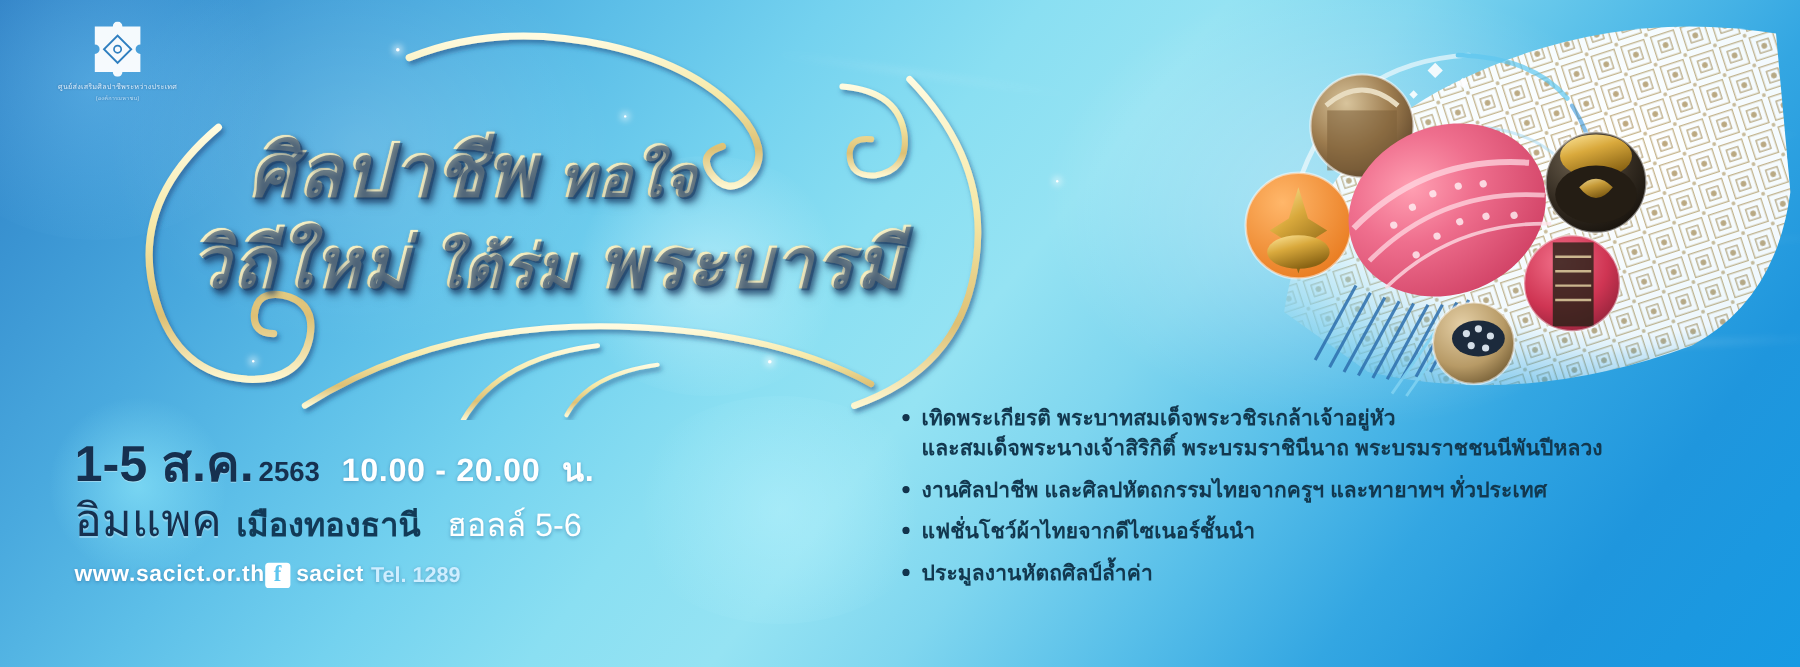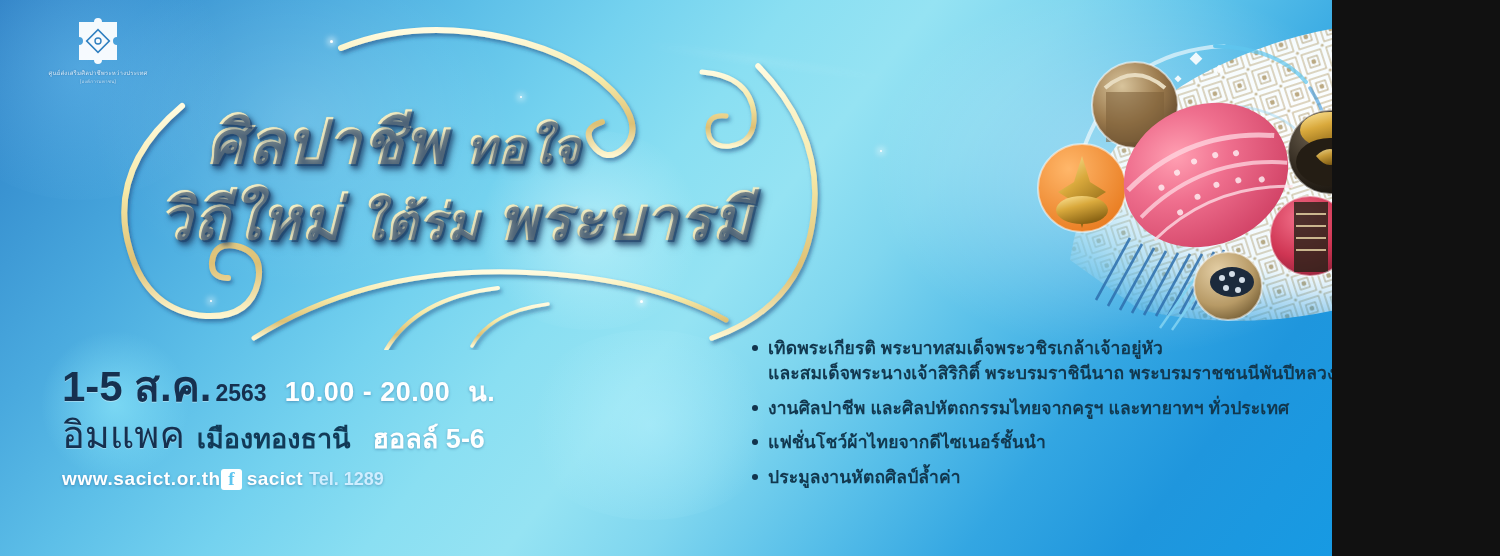--- a/index.html
+++ b/index.html
@@ -5,21 +5,21 @@
 <style>
   * { margin:0; padding:0; box-sizing:border-box; }
   html, body {
     width:1500px; height:556px;
     overflow:hidden;
     font-family:"Liberation Sans", sans-serif;
     background:#111;
   }
   #banner {
     position:relative;
-    width:1332px; height:556px;
+    width:1500px; height:556px;
     overflow:hidden;
     background:
       radial-gradient(ellipse 420px 300px at 1130px 170px, rgba(255,255,255,0.40) 0%, rgba(255,255,255,0.0) 62%),
       radial-gradient(ellipse 300px 240px at 300px 120px, rgba(255,255,255,0.14) 0%, rgba(255,255,255,0) 70%),
       linear-gradient(128deg,
         #2e7fc4 0%,
         #3a94d2 9%,
         #49a9de 18%,
         #5dbfe8 27%,
         #74d2ef 36%,
@@ -90,21 +90,21 @@
   .date-big { font-size:42px; font-weight:bold; color:#16304f;
               text-shadow:0 1px 0 rgba(255,255,255,.35); letter-spacing:0px; }
   .date-yr  { font-size:23px; font-weight:bold; color:#16304f; margin-left:4px; }
   .date-time{ font-size:27px; font-weight:bold; color:#ffffff; margin-left:18px;
               text-shadow:0 1px 3px rgba(30,80,130,.45); letter-spacing:.5px; }
 
   .venue-row { white-space:nowrap; line-height:1; margin-bottom:14px; }
   .venue-big { font-size:38px; font-weight:normal; color:#16304f;
                text-shadow:0 1px 0 rgba(255,255,255,.3); }
   .venue-sm  { font-size:27px; font-weight:bold; color:#123a57; margin-left:12px; }
-  .venue-hall{ font-size:27px; font-weight:bold; color:#ffffff; margin-left:22px;
+  .venue-hall{ font-size:27px; font-weight:normal; color:#ffffff; margin-left:22px;
                text-shadow:0 1px 3px rgba(30,80,130,.4); }
 
   .contact-row { display:flex; align-items:center; white-space:nowrap; }
   .contact-url { font-size:19px; font-weight:bold; color:#ffffff; letter-spacing:.6px;
                  text-shadow:0 1px 3px rgba(30,80,130,.45); }
   .fb-chip { display:flex; align-items:center; gap:5px; }
   .fb-box { width:21px; height:21px; background:#ffffff; border-radius:3px;
             position:relative; display:inline-block; }
   .fb-box::after { content:"f"; position:absolute; left:0; right:0; top:-1px;
                    font-family:"Liberation Serif", serif; font-weight:bold;

